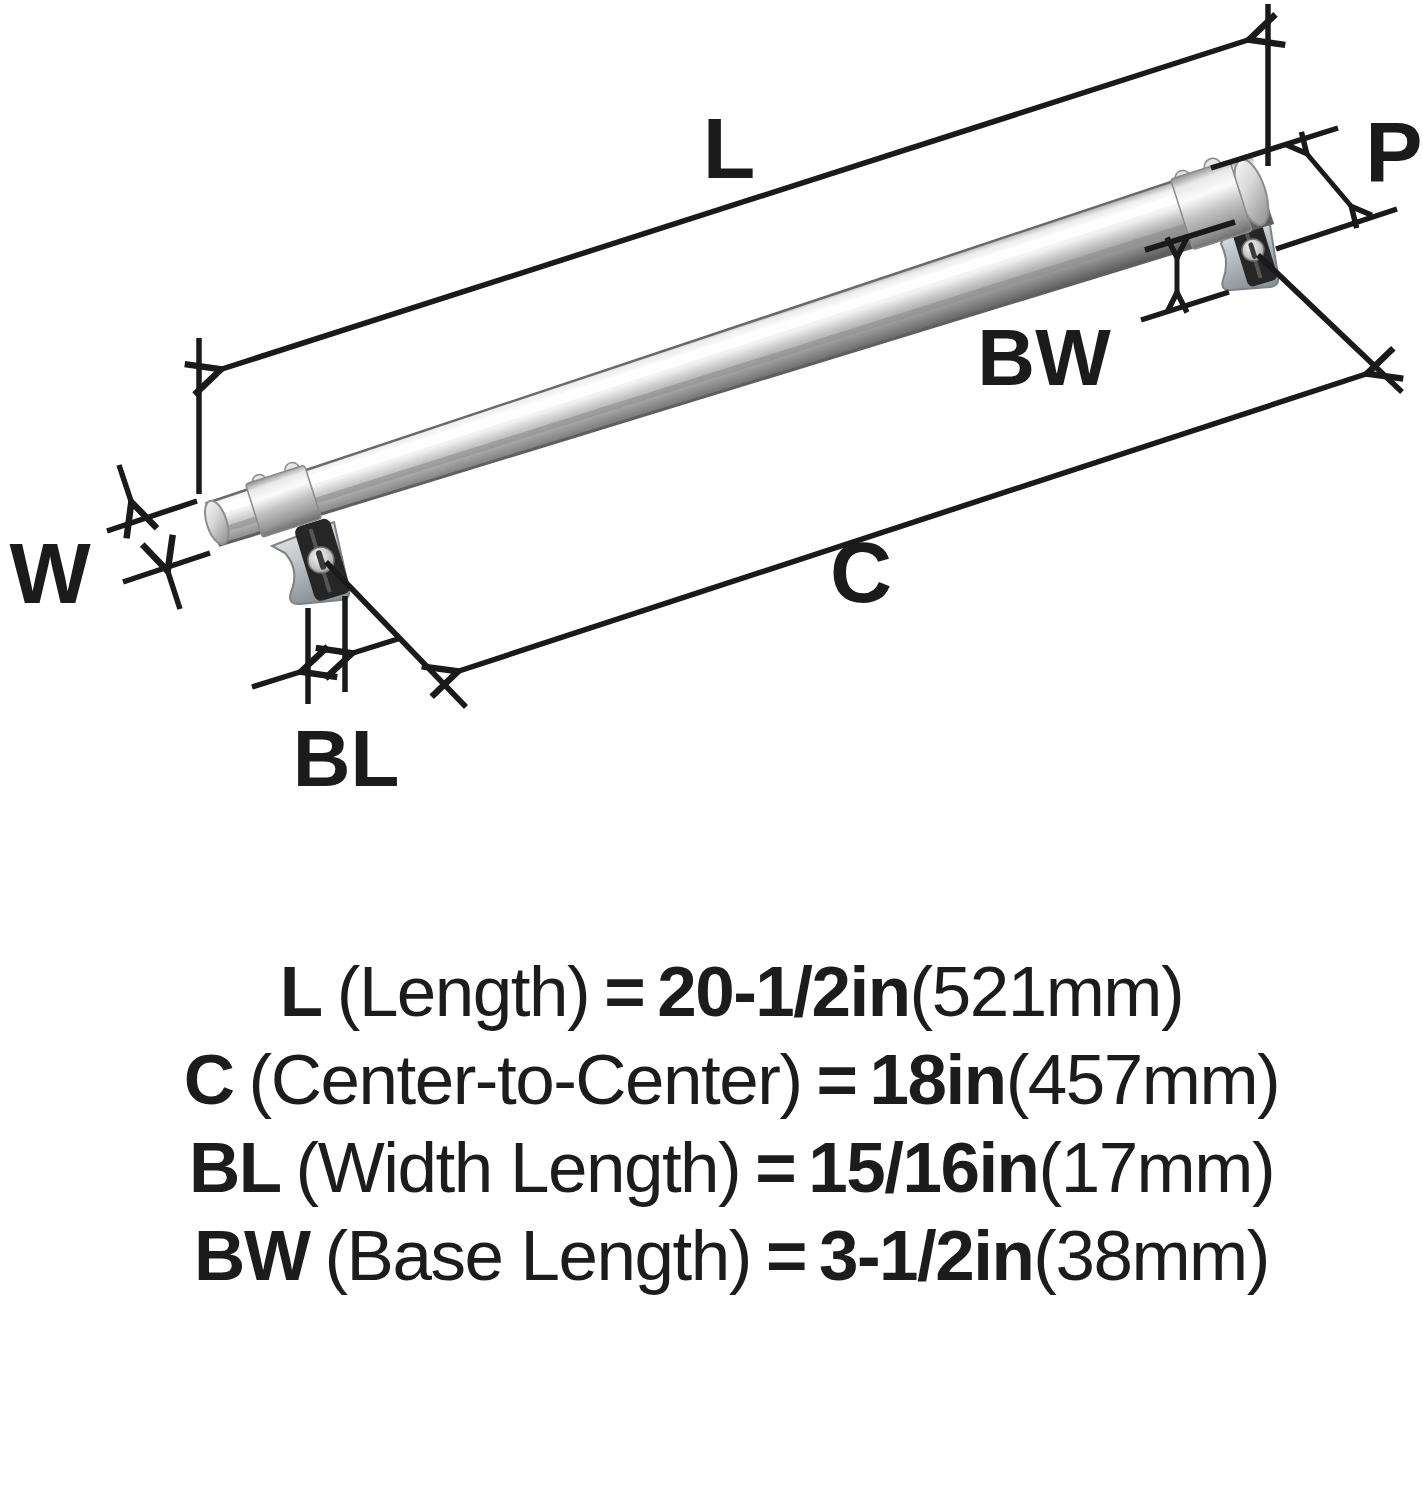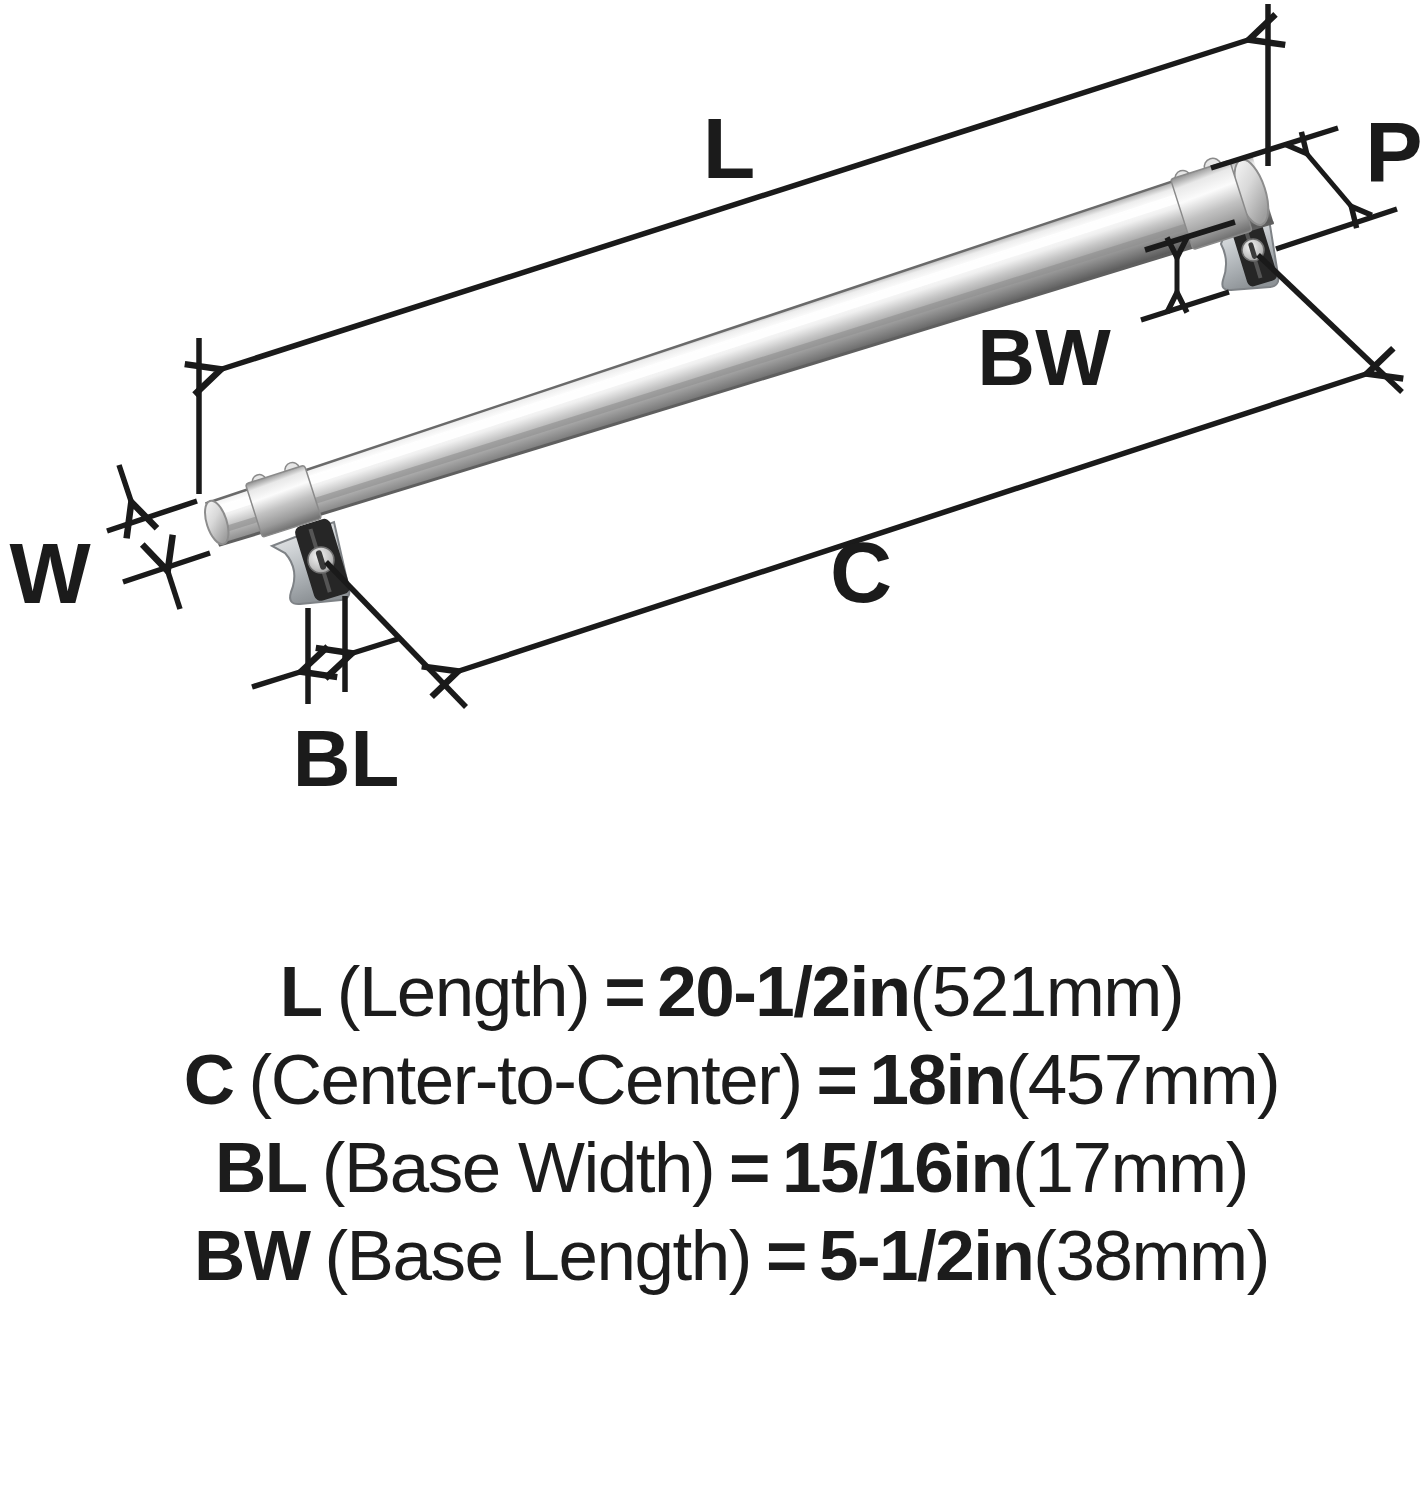--- a/index.html
+++ b/index.html
@@ -164,19 +164,19 @@
   </svg>
 
   <div class="specs">
     <div class="spec-line">
       <span class="sym">L</span><span class="nm">(Length)</span><span class="eq">=</span><span class="val">20-1/2in</span><span class="met">(521mm)</span>
     </div>
     <div class="spec-line">
       <span class="sym">C</span><span class="nm">(Center-to-Center)</span><span class="eq">=</span><span class="val">18in</span><span class="met">(457mm)</span>
     </div>
     <div class="spec-line">
-      <span class="sym">BL</span><span class="nm">(Base Width)</span><span class="eq">=</span><span class="val">15/16in</span><span class="met">(17mm)</span>
+      <span class="sym">BL</span><span class="nm">(Width Length)</span><span class="eq">=</span><span class="val">15/16in</span><span class="met">(17mm)</span>
     </div>
     <div class="spec-line">
-      <span class="sym">BW</span><span class="nm">(Base Length)</span><span class="eq">=</span><span class="val">5-1/2in</span><span class="met">(38mm)</span>
+      <span class="sym">BW</span><span class="nm">(Base Length)</span><span class="eq">=</span><span class="val">3-1/2in</span><span class="met">(38mm)</span>
     </div>
   </div>
 </div>
 
 </body></html>

